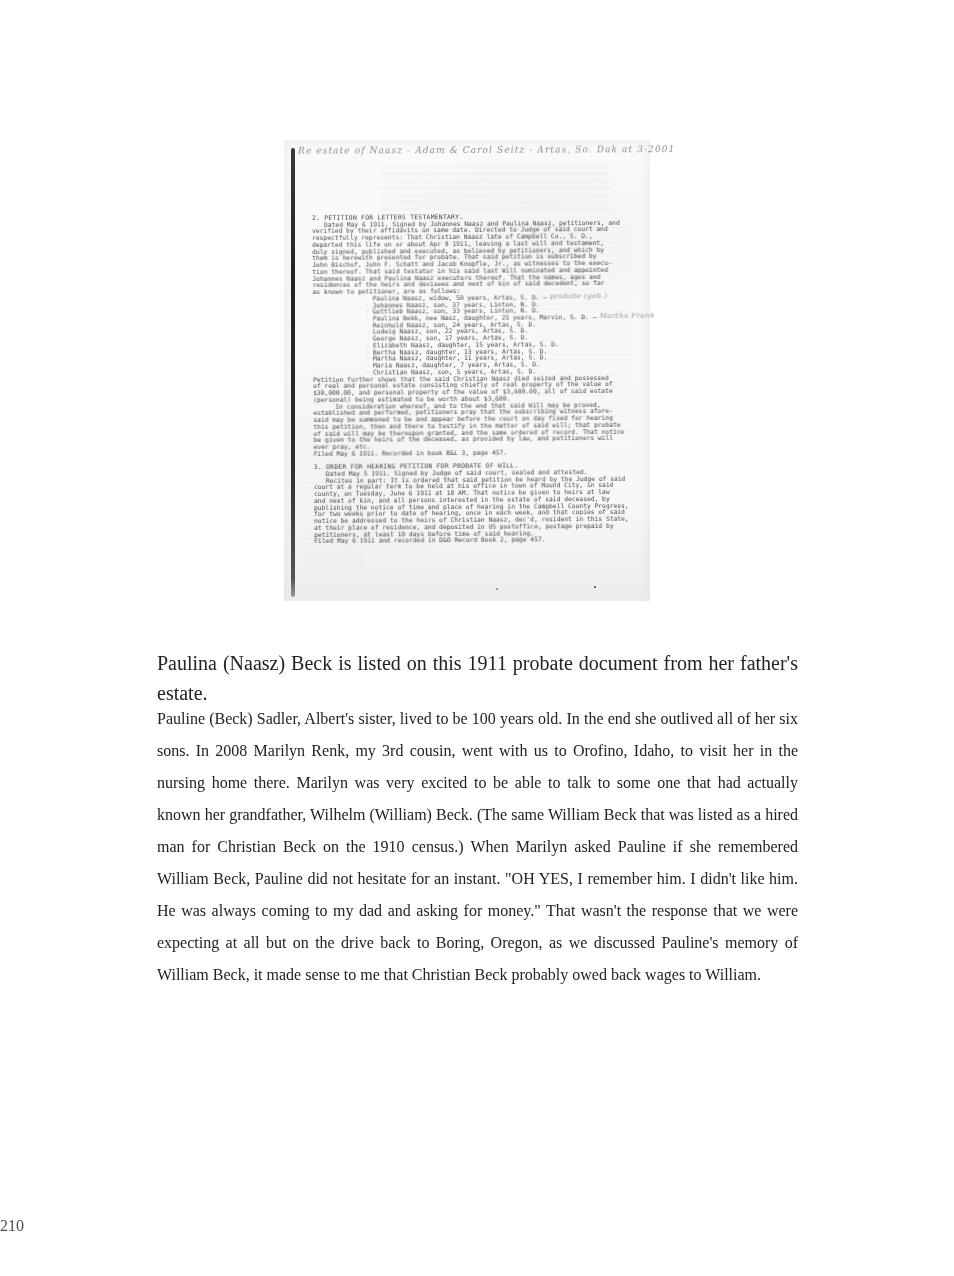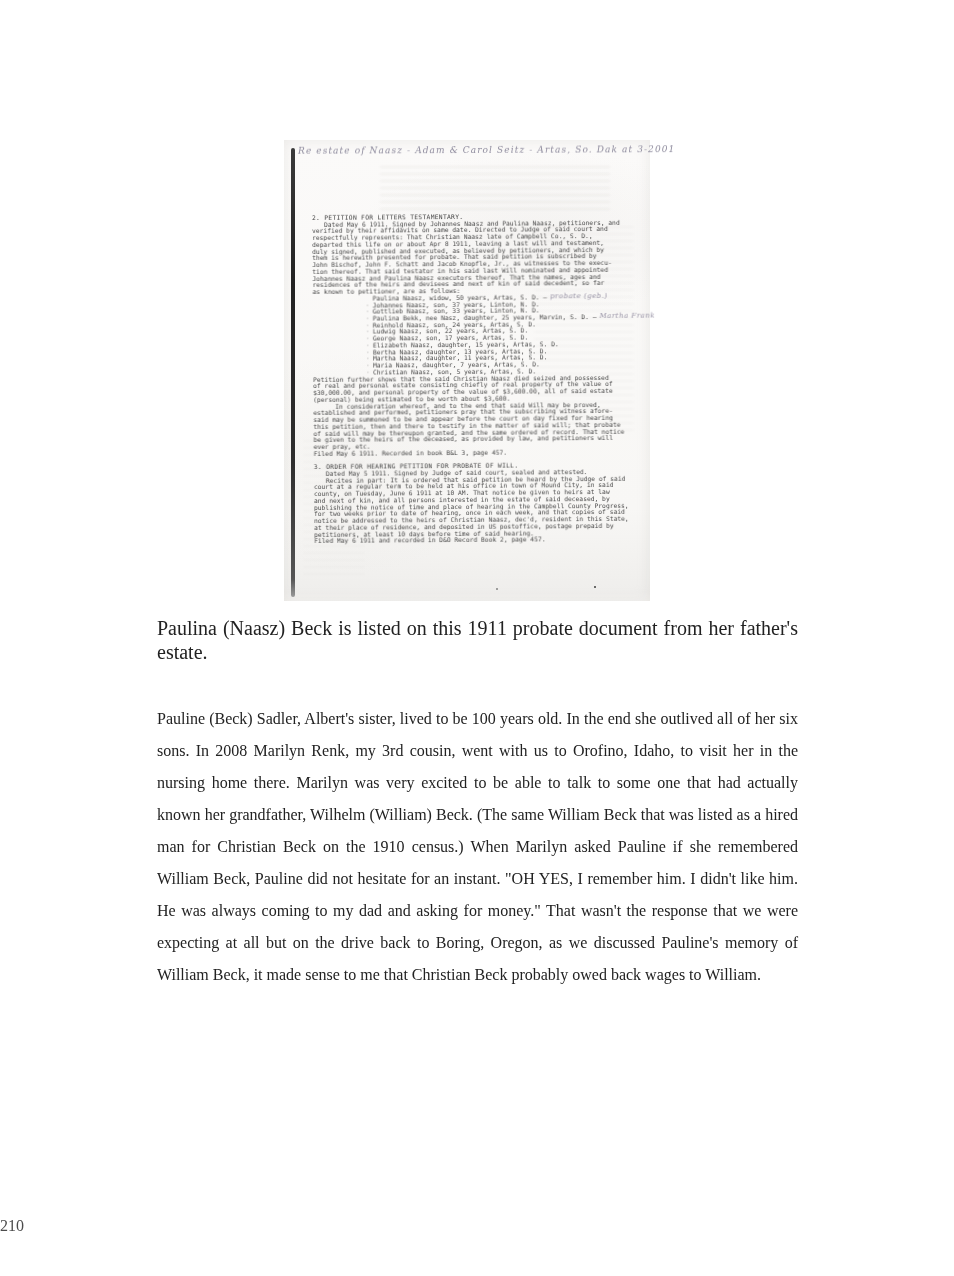--- a/index.html
+++ b/index.html
@@ -53,22 +53,22 @@
     font-family:"DejaVu Serif", serif; font-style:italic;
     font-size:7px; letter-spacing:0.5px; color:#948fa2;
     margin-left:3px; position:relative; top:-1px;
   }
   .speck { position:absolute; width:2px; height:2px; border-radius:50%; background:#3c3c3c; filter:blur(0.3px); }
   .speck.s1 { left:310px; top:446px; }
   .speck.s2 { left:212px; top:448px; opacity:0.6; }
 
   
   .caption {
-    position:absolute; left:157px; top:616px; width:641px;
-    font-size:20px; line-height:24px; text-align:justify; color:#222;
+    position:absolute; left:157px; top:648px; width:641px;
+    font-size:20px; line-height:30px; text-align:justify; color:#222;
   }
   .body-text {
     position:absolute; left:157px; top:703px; width:641px;
     font-size:16px; line-height:32px; text-align:justify; color:#222;
   }
   .page-number {
     position:absolute; left:0; top:1217px; width:100%;
     text-align:left; font-size:16px; color:#4c4c4c;
   }
 </style>

